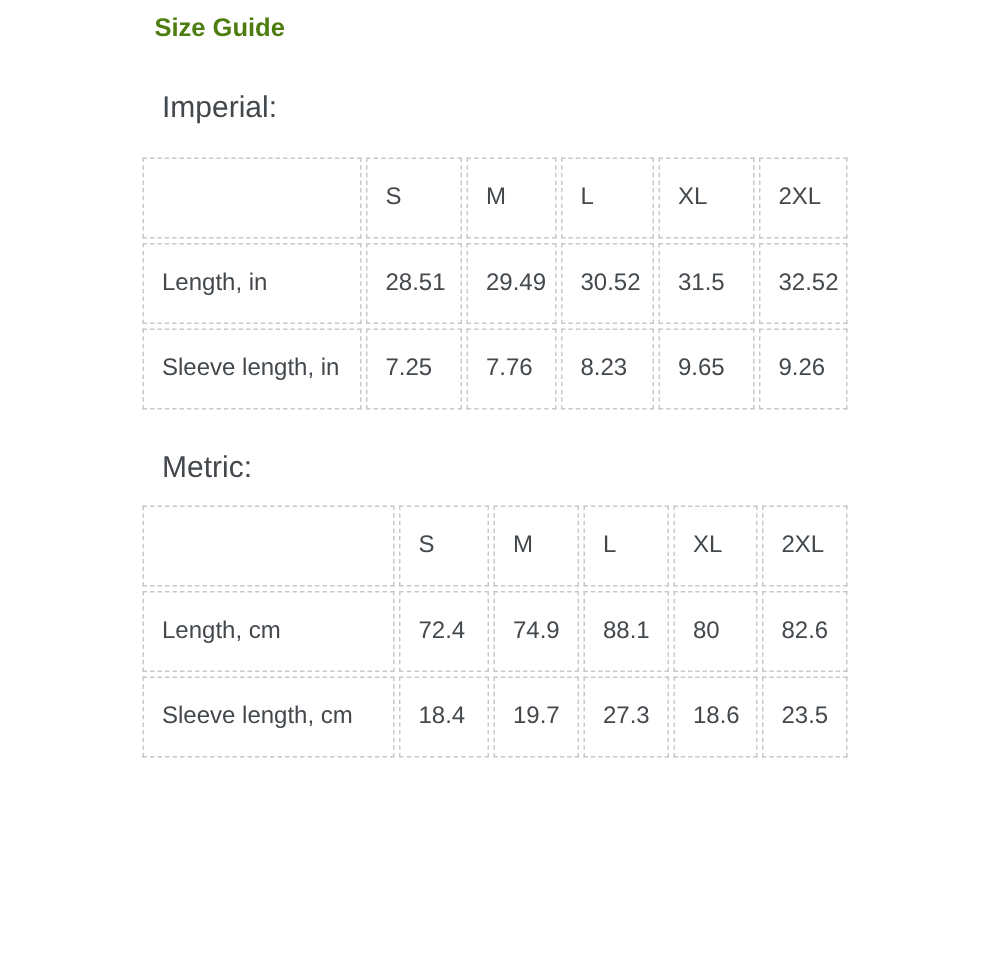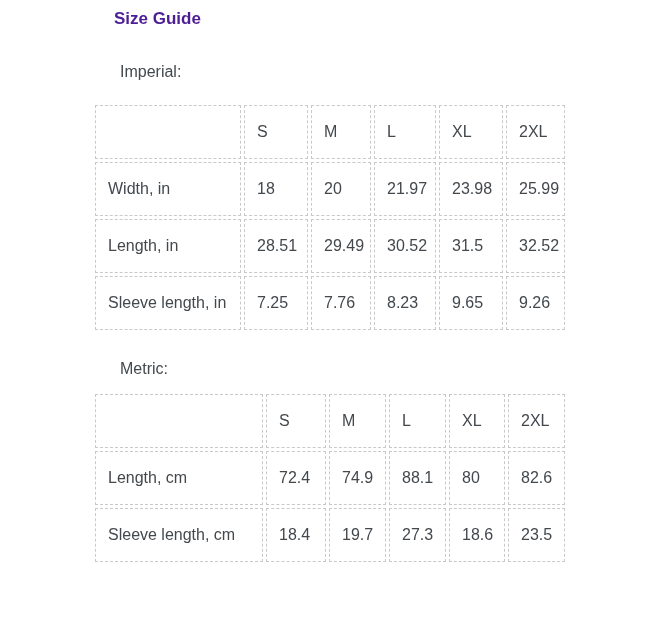--- a/index.html
+++ b/index.html
@@ -13,29 +13,29 @@
   }
   .content {
     padding-top: 8px;
     padding-left: 92px;
     width: 480px;
   }
   .page-title {
     font-size: 17px;
     line-height: 21px;
     font-weight: 700;
-    color: #4c1d95;
-    margin-left: 22px;
+    color: #4d7c0f;
+    margin-left: 11px;
   }
   .section-heading {
-    font-size: 16px;
+    font-size: 20px;
     line-height: 20px;
     font-weight: 400;
     color: #43484d;
-    margin-left: 28px;
+    margin-left: 16px;
   }
   .section-heading.imperial { margin-top: 33px; }
   .section-heading.metric   { margin-top: 26px; }
   table.size-table {
     table-layout: fixed;
     width: 476px;
     border-collapse: separate;
     border-spacing: 3px;
   }
   table.size-table.imperial { margin-top: 20px; }
@@ -91,28 +91,20 @@
     <tbody>
       <tr>
         <td></td>
         <th>S</th>
         <th>M</th>
         <th>L</th>
         <th>XL</th>
         <th>2XL</th>
       </tr>
       <tr>
-        <td>Width, in</td>
-        <td>18</td>
-        <td>20</td>
-        <td>21.97</td>
-        <td>23.98</td>
-        <td>25.99</td>
-      </tr>
-      <tr>
         <td>Length, in</td>
         <td>28.51</td>
         <td>29.49</td>
         <td>30.52</td>
         <td>31.5</td>
         <td>32.52</td>
       </tr>
       <tr>
         <td>Sleeve length, in</td>
         <td>7.25</td>

